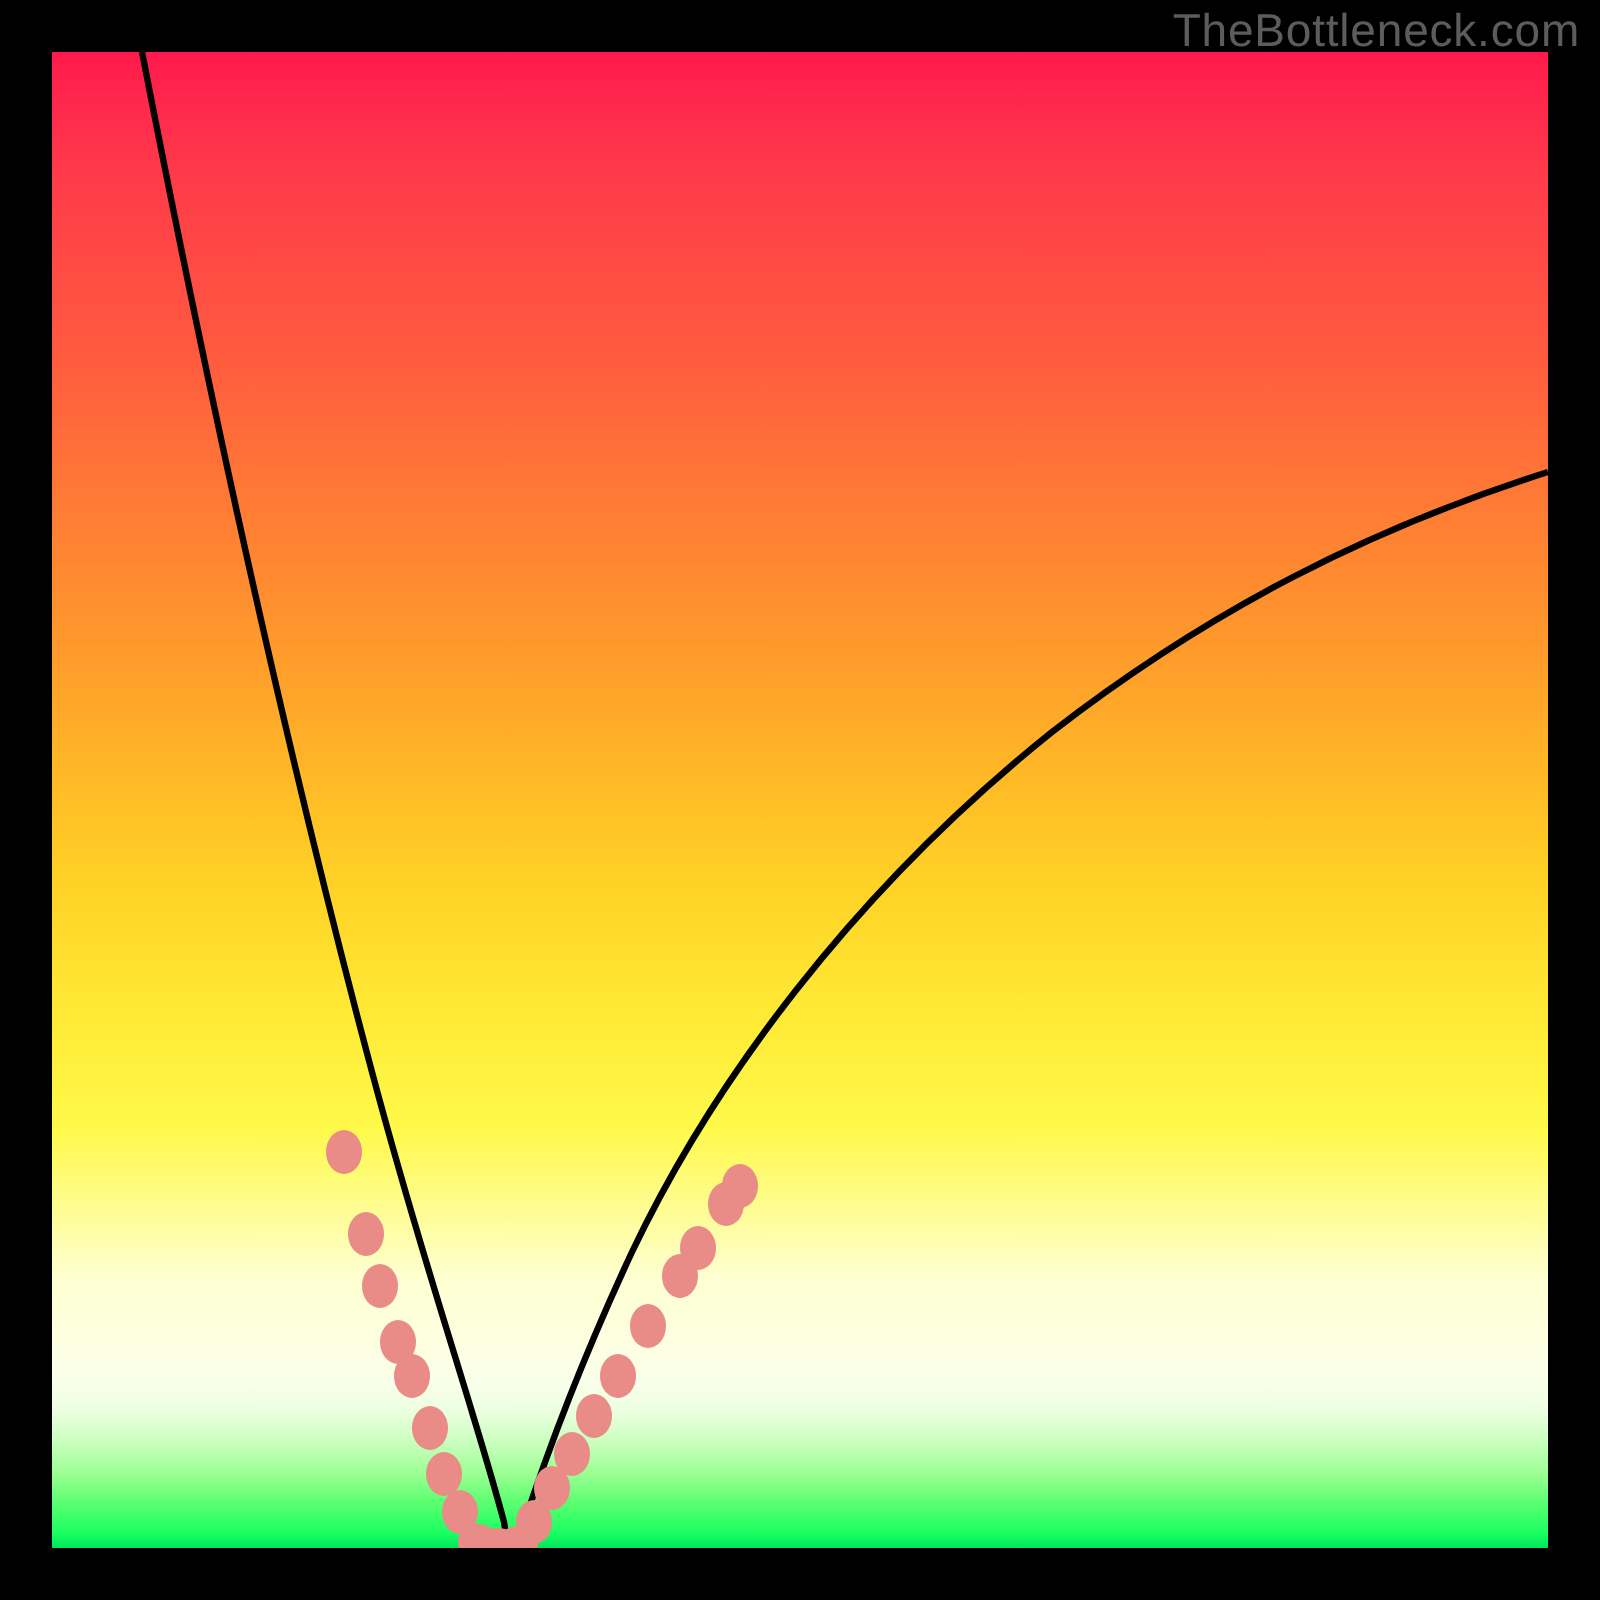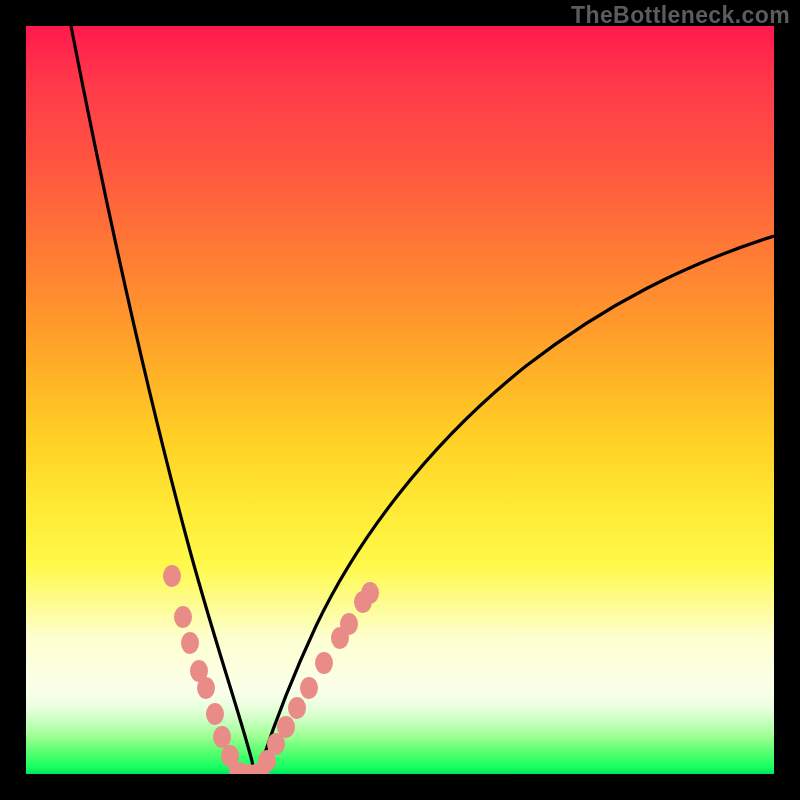--- a/index.html
+++ b/index.html
@@ -50,21 +50,21 @@
     width: 748px;
     height: 748px;
   }
   .watermark {
     position: absolute;
     top: 2px;
     right: 10px;
     color: #5c5c5c;
     font-size: 23px;
     letter-spacing: 0.4px;
-    font-weight: 700;
+    font-weight: 400;
   }
 </style>
 </head>
 <body>
 
 <div class="watermark">TheBottleneck.com</div>
 
 <div class="frame">
   <div class="gradient-bg"></div>
 

